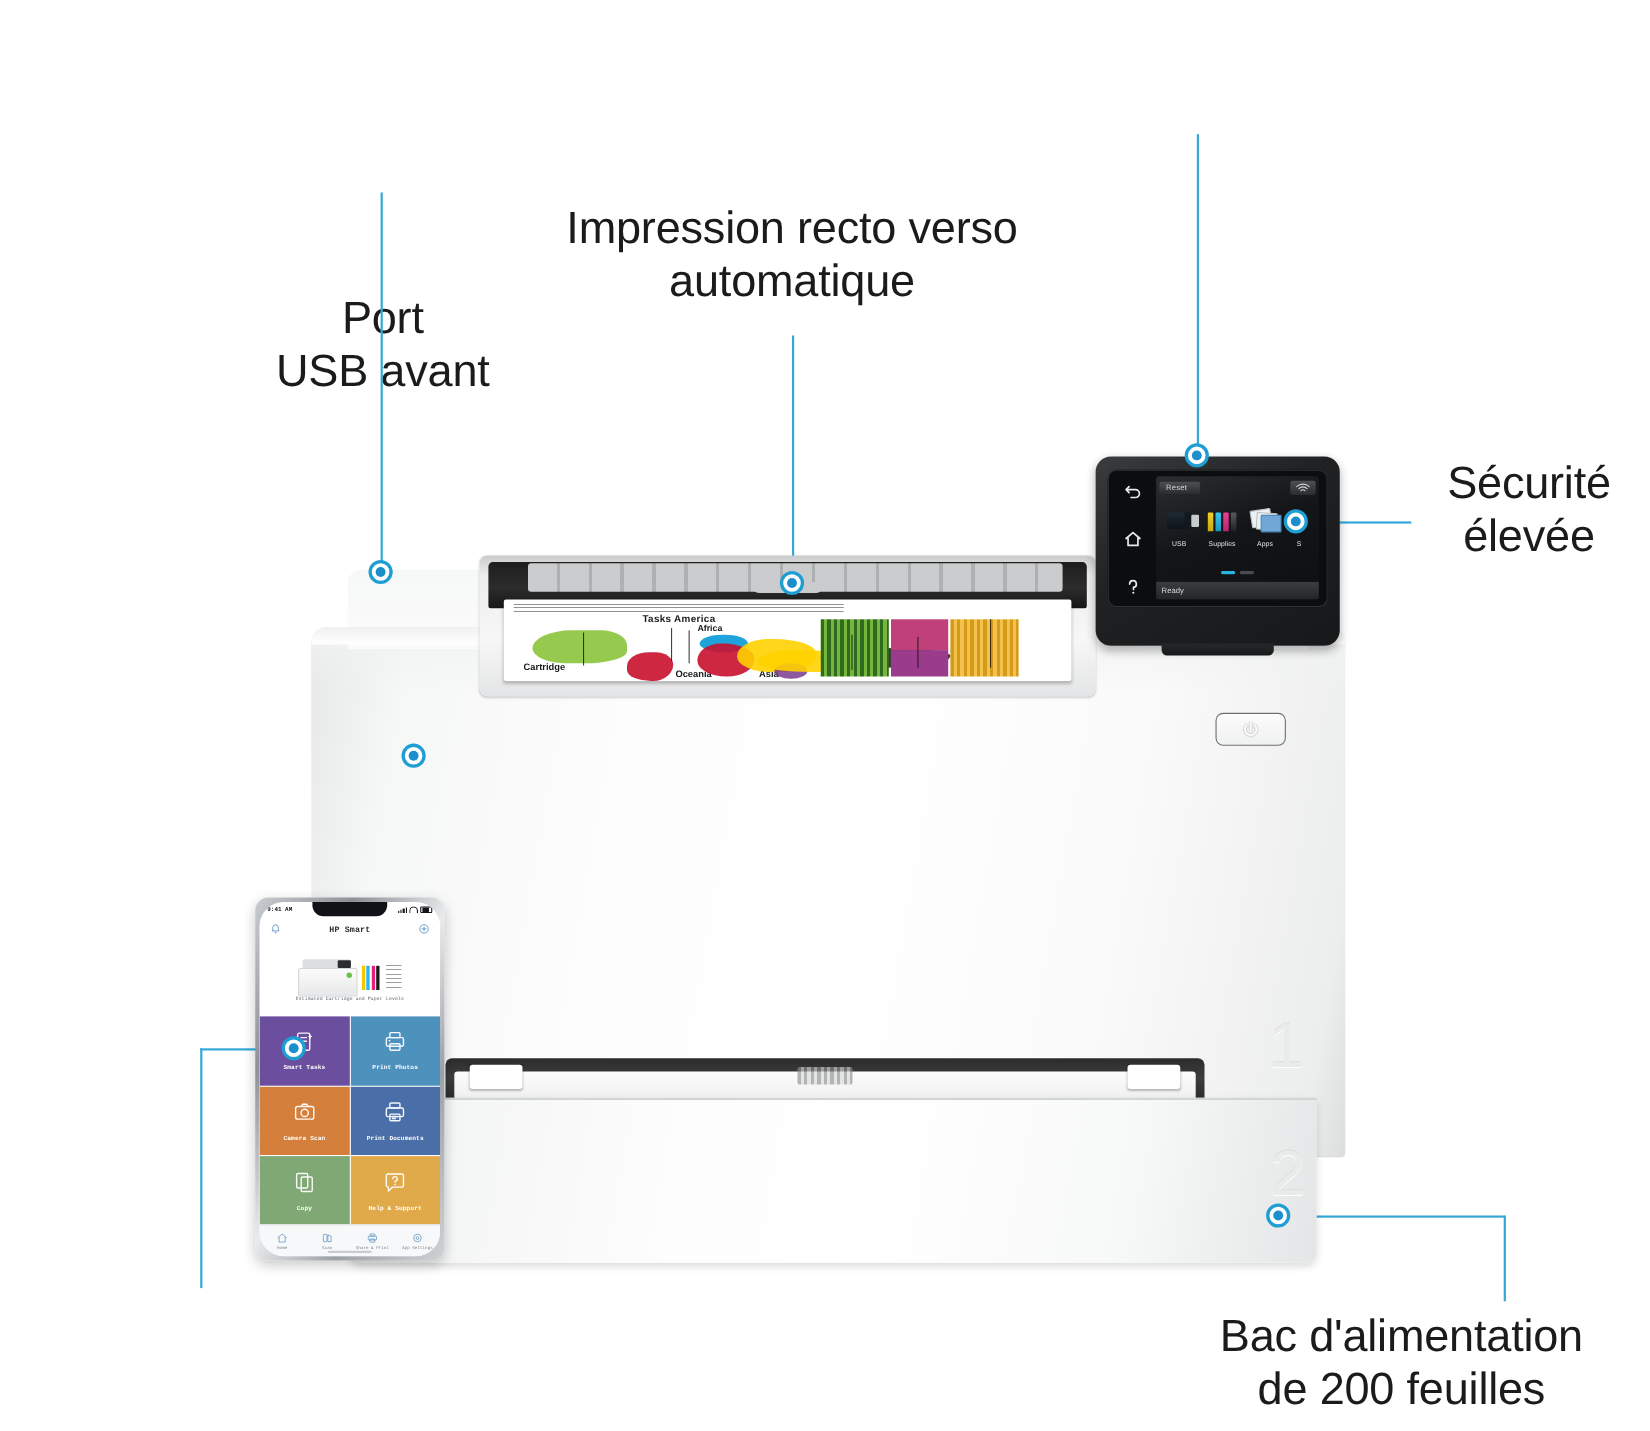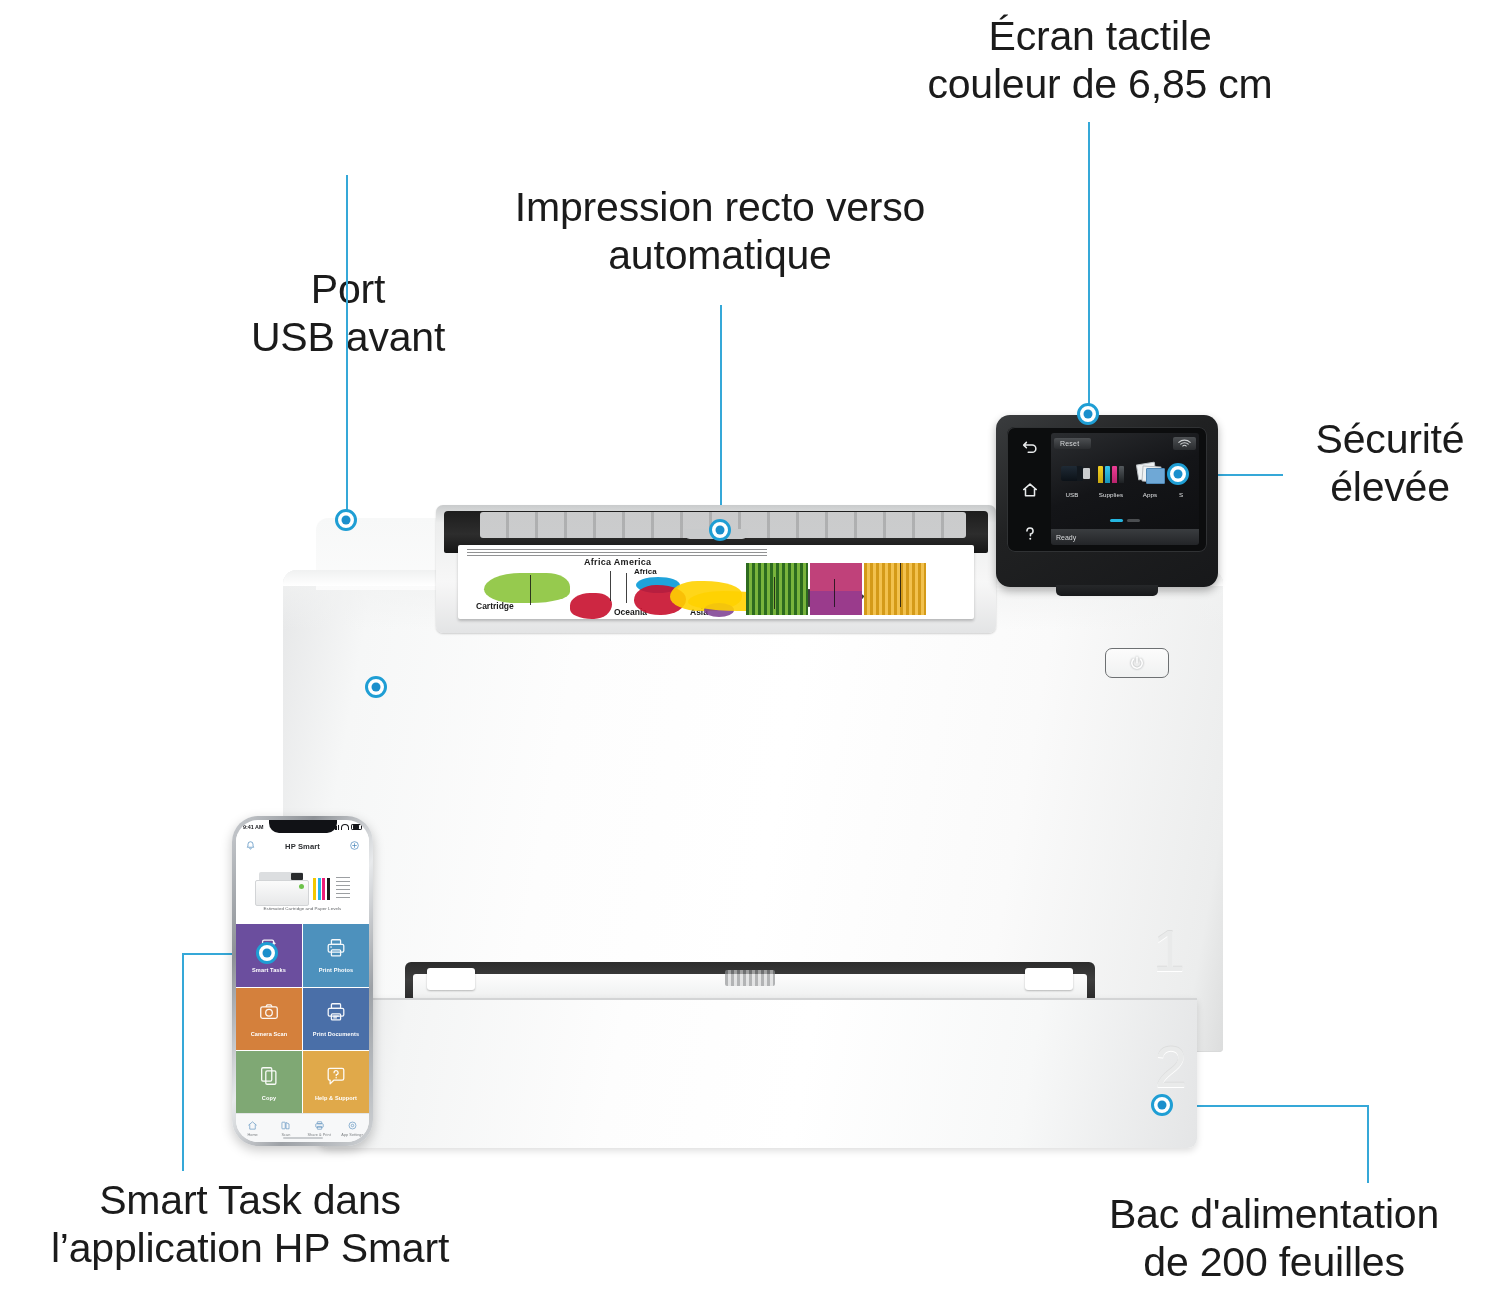--- a/index.html
+++ b/index.html
@@ -249,25 +249,26 @@
   .tray-num{
     position:absolute;font-family:"Liberation Sans",sans-serif;font-weight:300;
     font-size:58px;color:#e9eaea;line-height:1;
     text-shadow:0 1px 0 #ffffff, 0 -1px 0 #dcdddd;
   }
   .tn1{right:38px;top:452px;}
   .tn2{right:36px;top:568px;}
 
   
   .phone{
-    position:absolute;left:232px;top:816px;width:141px;height:330px;
-    border-radius:26px;
+    position:absolute;left:232px;top:816px;width:172px;height:330px;
+    border-radius:12px;
     background:linear-gradient(120deg,#c9ccd0,#8d9196 25%,#e8eaec 50%,#9da1a6 72%,#cfd2d5);
     padding:4px;box-sizing:border-box;
     box-shadow:0 4px 12px rgba(0,0,0,.22);
+    font-family:Liberation Mono, monospace;
   }
   .phone-screen{
     width:100%;height:100%;background:#ffffff;border-radius:22px;overflow:hidden;
     position:relative;
   }
   .notch{
     position:absolute;left:50%;top:0;margin-left:-34px;width:68px;height:13px;
     background:#111216;border-radius:0 0 10px 10px;z-index:3;
   }
   .sbar{
@@ -336,28 +337,24 @@
 
 <div class="stage">
 
 
   <div class="callout c-center" style="left:420px;top:183px;width:600px;">Impression recto verso
 automatique</div>
 
   <div class="callout c-center" style="left:198px;top:265px;width:300px;">Port
 USB avant</div>
 
-  <div class="callout c-center" style="left:860px;top:12px;width:480px;">Écran tactile
-couleur de 6,85 cm</div>
 
   <div class="callout c-center" style="left:1285px;top:415px;width:210px;">Sécurité
 élevée</div>
 
-  <div class="callout c-center" style="left:0px;top:1176px;width:500px;">Smart Task dans
-l’application HP Smart</div>
 
   <div class="callout c-center" style="left:1050px;top:1190px;width:448px;">Bac d'alimentation
 de 200 feuilles</div>
 
   <div class="lead v" style="left:346px;top:175px;height:345px;"></div>
   <div class="lead v" style="left:346px;top:372px;height:0px;"></div>
   <div class="lead v" style="left:720px;top:305px;height:225px;"></div>
   <div class="lead v" style="left:1088px;top:122px;height:290px;"></div>
   <div class="lead h" style="left:1178px;top:474px;width:105px;"></div>
   <div class="lead h" style="left:182px;top:953px;width:82px;"></div>
@@ -372,21 +369,21 @@
     <div class="p-top-lip"></div>
 
     <div class="tray-well">
       <div class="tray-back">
         <div class="tray-comb"></div>
       </div>
       <div class="tray-notch"></div>
 
       <div class="page">
         <div class="page-lines"></div>
-        <div class="pg-title">Africa America</div>
+        <div class="pg-title">Tasks America</div>
         <div class="pg-t2">Africa</div>
         <div class="pg-t3">Cartridge</div>
         <div class="pg-t4">Oceania</div>
         <div class="pg-t5">Asia</div>
         <div class="map-na"></div>
         <div class="map-sa"></div>
         <div class="map-eu"></div>
         <div class="map-af"></div>
         <div class="map-as"></div>
         <div class="map-oc"></div>

